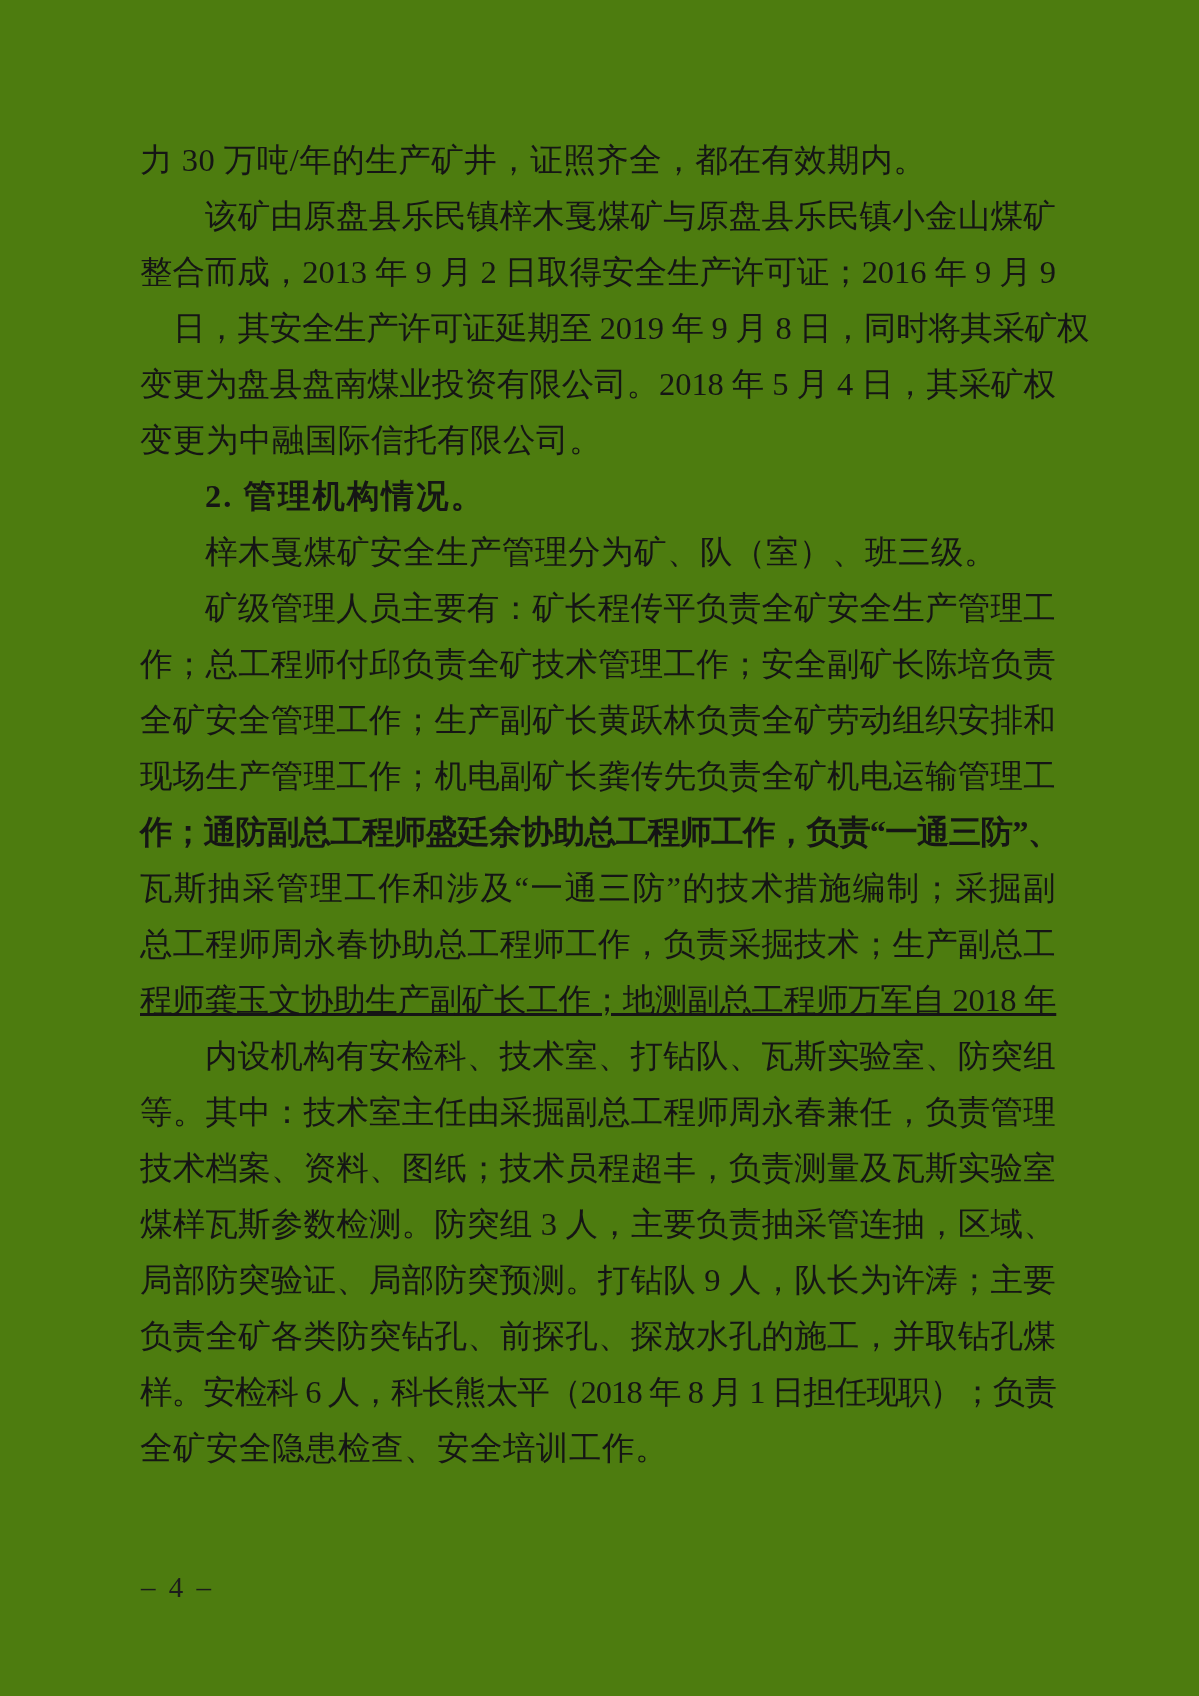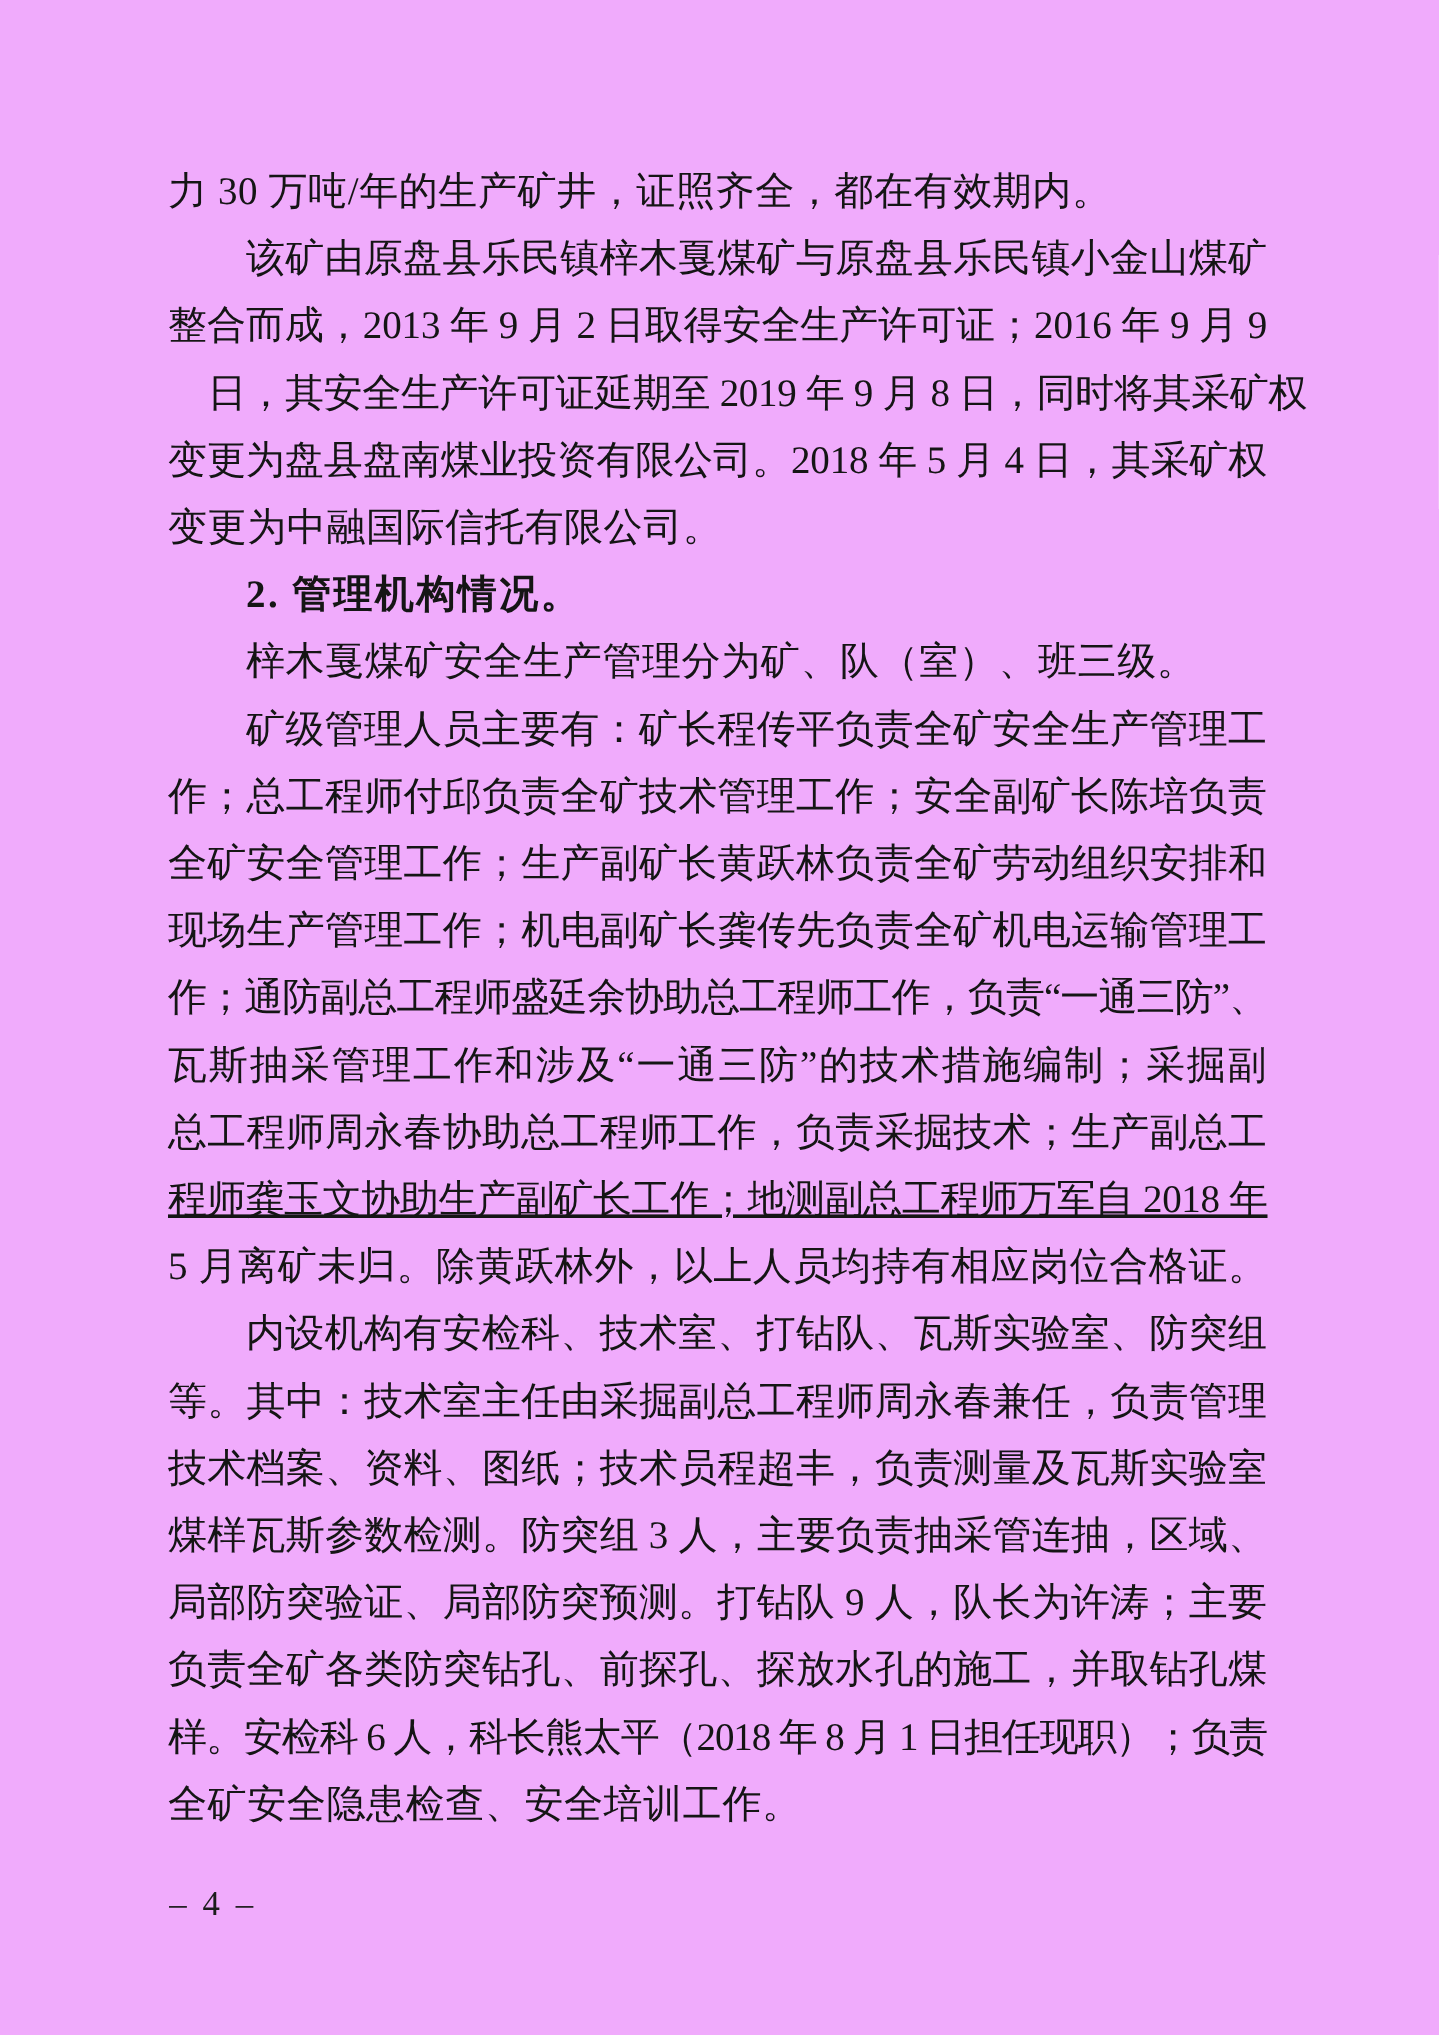--- a/index.html
+++ b/index.html
@@ -11,21 +11,21 @@
     width: 1199px;
     height: 1696px;
     position: relative;
     overflow: hidden;
     font-family: "Liberation Serif", "DejaVu Serif", serif;
     color: #151515;
   }
   .page {
     position: absolute;
     inset: 0;
-    background: #f0abfc;
+    background: #4d7c0f;
   }
   .doc-body {
     position: absolute;
     left: 140px;
     top: 132px;
     width: 916px;
   }
   .line {
     font-size: 32.5px;
     line-height: 56px;
@@ -66,25 +66,24 @@
       <div class="line justify" style="letter-spacing: -0.0609756px; font-family: Liberation Serif, serif;">整合而成，2013 年 9 月 2 日取得安全生产许可证；2016 年 9 月 9</div>
       <div class="line justify" style="letter-spacing: -0.277778px; margin-left: 33px;">日，其安全生产许可证延期至 2019 年 9 月 8 日，同时将其采矿权</div>
       <div class="line justify" style="letter-spacing: -0.0714286px;">变更为盘县盘南煤业投资有限公司。2018 年 5 月 4 日，其采矿权</div>
       <div class="line">变更为中融国际信托有限公司。</div>
       <div class="line indent bold">2. 管理机构情况。</div>
       <div class="line indent">梓木戛煤矿安全生产管理分为矿、队（室）、班三级。</div>
       <div class="line indent justify" style="letter-spacing: 0.230769px;">矿级管理人员主要有：矿长程传平负责全矿安全生产管理工</div>
       <div class="line justify" style="letter-spacing: 0.214286px;">作；总工程师付邱负责全矿技术管理工作；安全副矿长陈培负责</div>
       <div class="line justify" style="letter-spacing: 0.214286px;">全矿安全管理工作；生产副矿长黄跃林负责全矿劳动组织安排和</div>
       <div class="line justify" style="letter-spacing: 0.214286px;">现场生产管理工作；机电副矿长龚传先负责全矿机电运输管理工</div>
-      <div class="line justify" style="letter-spacing: -0.766667px;">作；通防副总工程师盛廷余协助总工程师工作，负责“一通三防”、</div>
+      <div class="line justify" style="letter-spacing: -0.766667px; font-weight: bold;">作；通防副总工程师盛廷余协助总工程师工作，负责“一通三防”、</div>
       <div class="line justify">瓦斯抽采管理工作和涉及“一通三防”的技术措施编制；采掘副</div>
       <div class="line justify" style="letter-spacing: 0.214286px;">总工程师周永春协助总工程师工作，负责采掘技术；生产副总工</div>
       <div class="line justify" style="letter-spacing: -0.3125px; text-decoration: underline;">程师龚玉文协助生产副矿长工作；地测副总工程师万军自 2018 年</div>
-      <div class="line">5 月离矿未归。除黄跃林外，以上人员均持有相应岗位合格证。</div>
       <div class="line indent justify" style="letter-spacing: 0.230769px;">内设机构有安检科、技术室、打钻队、瓦斯实验室、防突组</div>
       <div class="line justify" style="letter-spacing: 0.214286px;">等。其中：技术室主任由采掘副总工程师周永春兼任，负责管理</div>
       <div class="line justify" style="letter-spacing: 0.214286px;">技术档案、资料、图纸；技术员程超丰，负责测量及瓦斯实验室</div>
       <div class="line justify" style="letter-spacing: 0.2px;">煤样瓦斯参数检测。防突组 3 人，主要负责抽采管连抽，区域、</div>
       <div class="line justify" style="letter-spacing: 0.2px;">局部防突验证、局部防突预测。打钻队 9 人，队长为许涛；主要</div>
       <div class="line justify" style="letter-spacing: 0.214286px;">负责全矿各类防突钻孔、前探孔、探放水孔的施工，并取钻孔煤</div>
       <div class="line justify" style="letter-spacing: -0.921053px;">样。安检科 6 人，科长熊太平（2018 年 8 月 1 日担任现职）；负责</div>
       <div class="line">全矿安全隐患检查、安全培训工作。</div>
     </div>
   <div class="footer">– 4 –</div>

